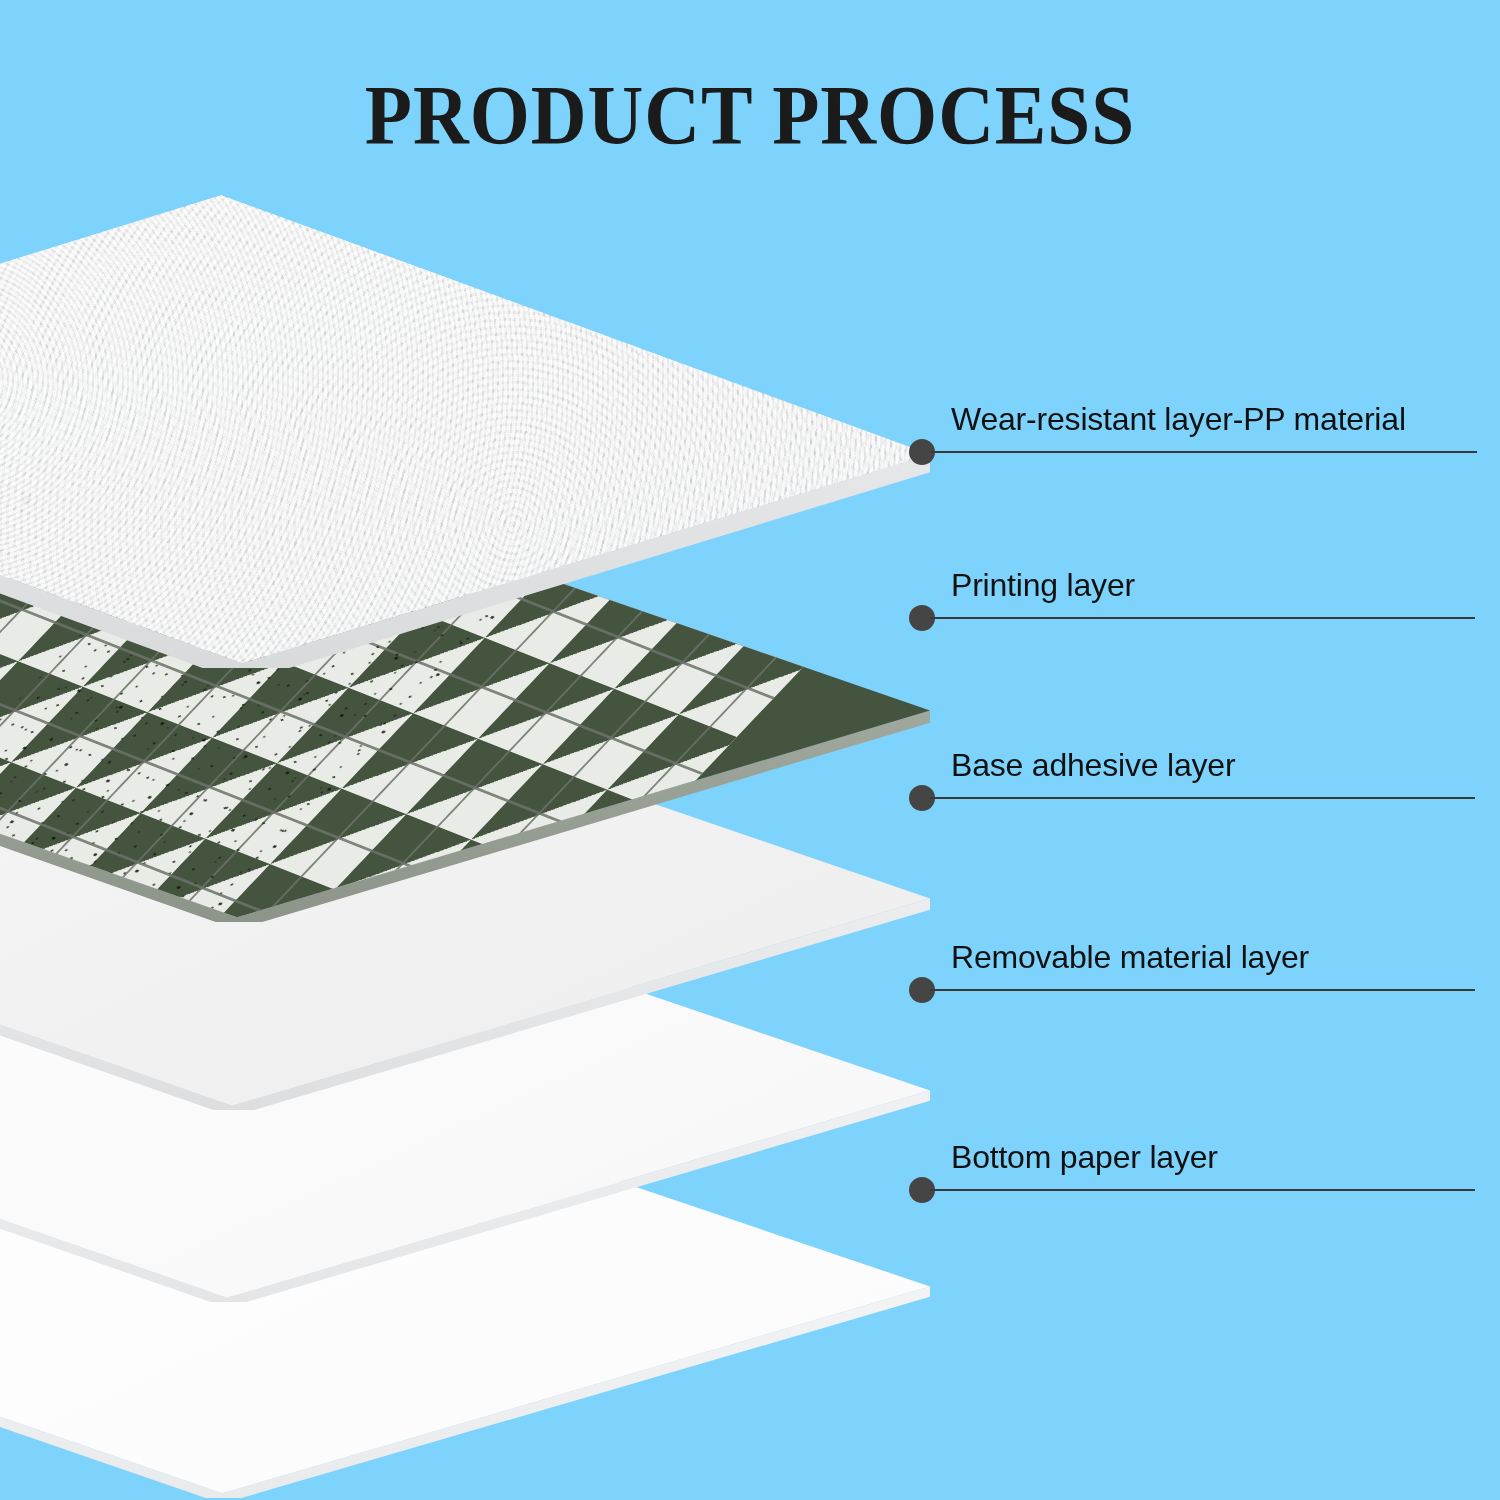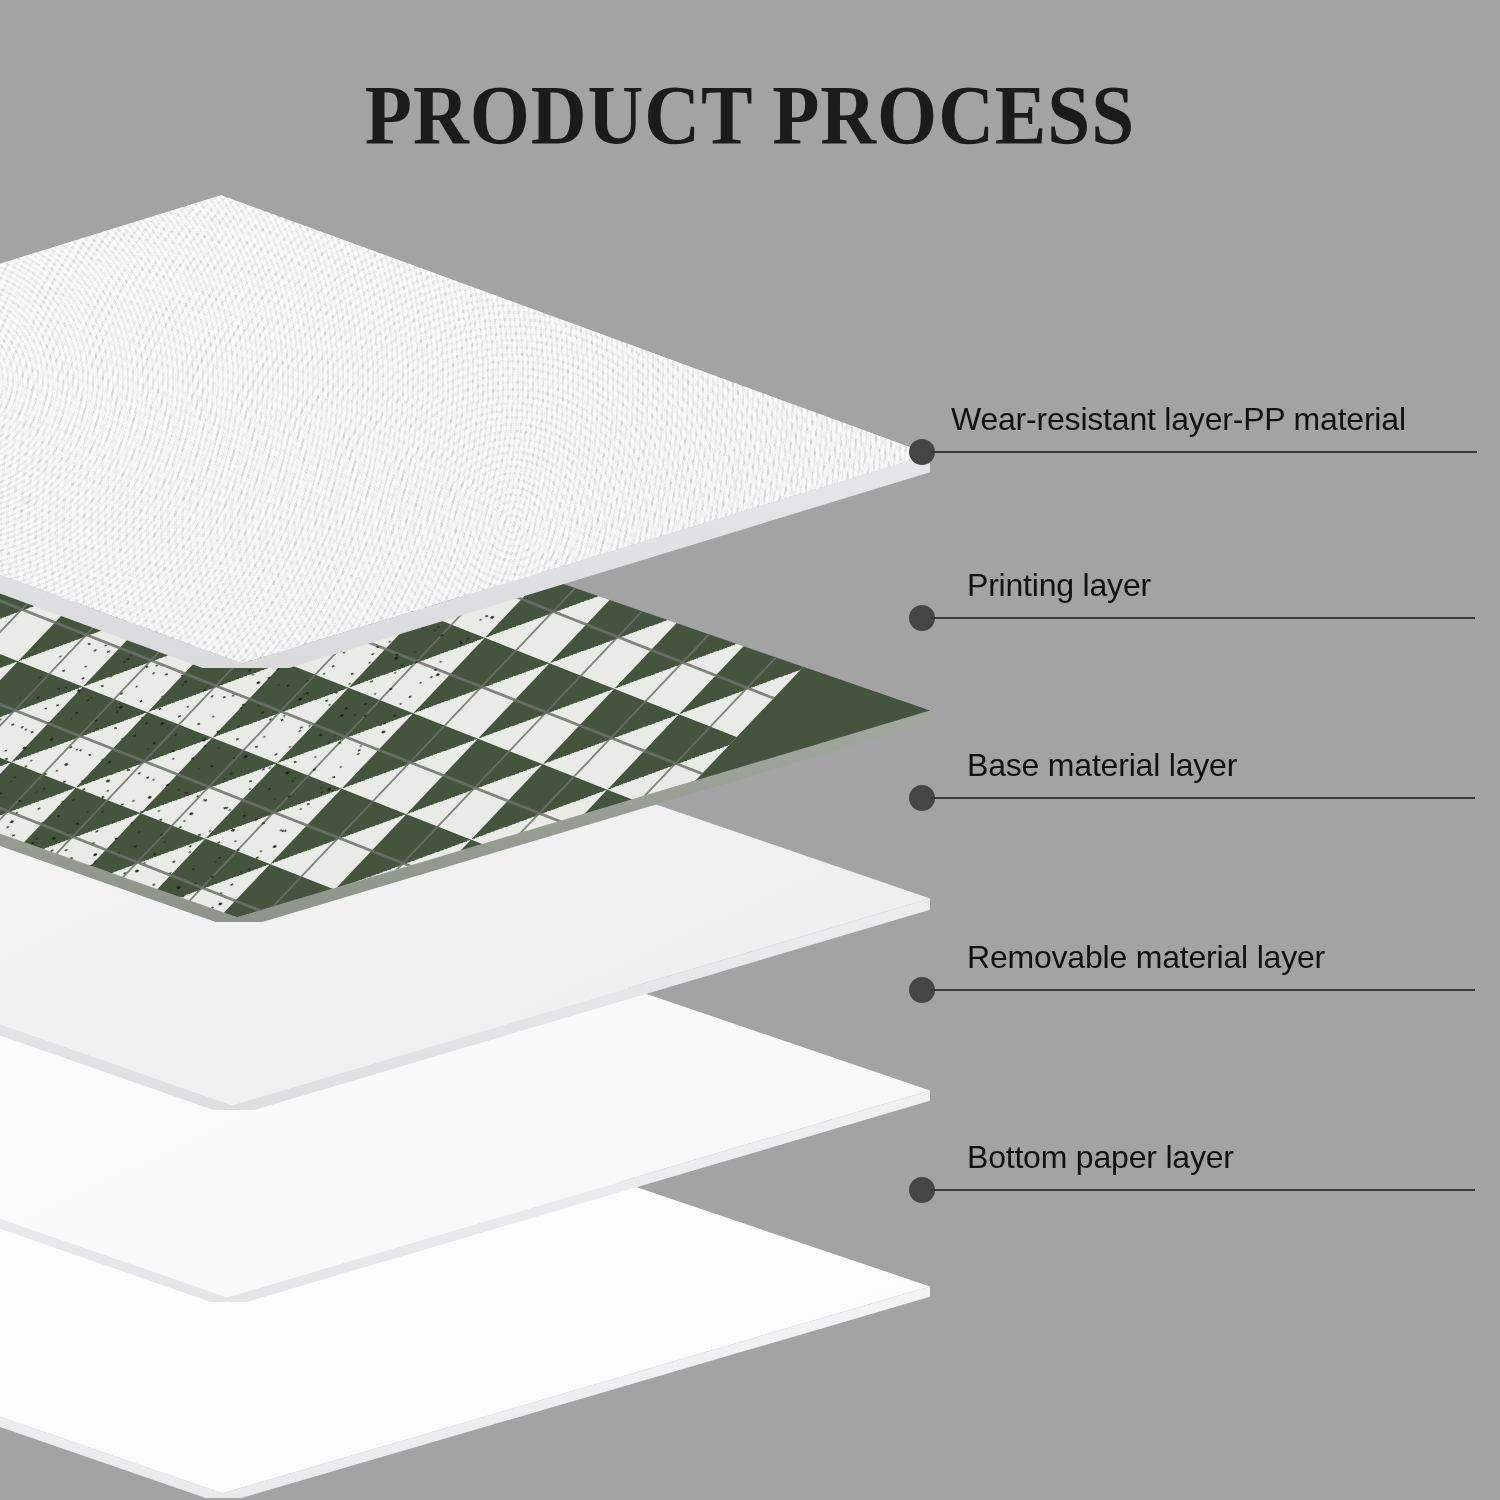--- a/index.html
+++ b/index.html
@@ -4,21 +4,21 @@
 <style>
   html, body {
     margin: 0;
     padding: 0;
     background: #ffffff;
   }
   #page {
     position: relative;
     width: 1500px;
     height: 1500px;
-    background: #a3a3a3;
+    background: #7dd3fc;
     overflow: hidden;
     font-family: "Liberation Sans", sans-serif;
   }
 
   
   #title {
     position: absolute;
     left: 0;
     top: 74px;
     width: 1500px;
@@ -230,21 +230,21 @@
   }
   .callout .ctext {
     position: absolute;
     left: 951px;
     font-size: 32px;
     line-height: 47px;
     color: #111111;
     letter-spacing: -0.2px;
     white-space: pre-line;
   }
-  .callout.one-line .ctext { top: -56px; margin-left: 16px; }
+  .callout.one-line .ctext { top: -56px; }
   .callout.two-line .ctext { top: -56px; }
 </style>
 </head>
 <body>
 
 <div id="page">
 
   <div id="title">PRODUCT PROCESS</div>
 
   <div id="stack">
@@ -294,21 +294,21 @@
 
   <div class="callout one-line" style="top:618px">
     <div class="dot"></div>
     <div class="rule" style="width:545px"></div>
     <div class="ctext">Printing layer</div>
   </div>
 
   <div class="callout one-line" style="top:798px">
     <div class="dot"></div>
     <div class="rule" style="width:545px"></div>
-    <div class="ctext">Base material layer</div>
+    <div class="ctext">Base adhesive layer</div>
   </div>
 
   <div class="callout one-line" style="top:990px">
     <div class="dot"></div>
     <div class="rule" style="width:545px"></div>
     <div class="ctext">Removable material layer</div>
   </div>
 
   <div class="callout one-line" style="top:1190px">
     <div class="dot"></div>

